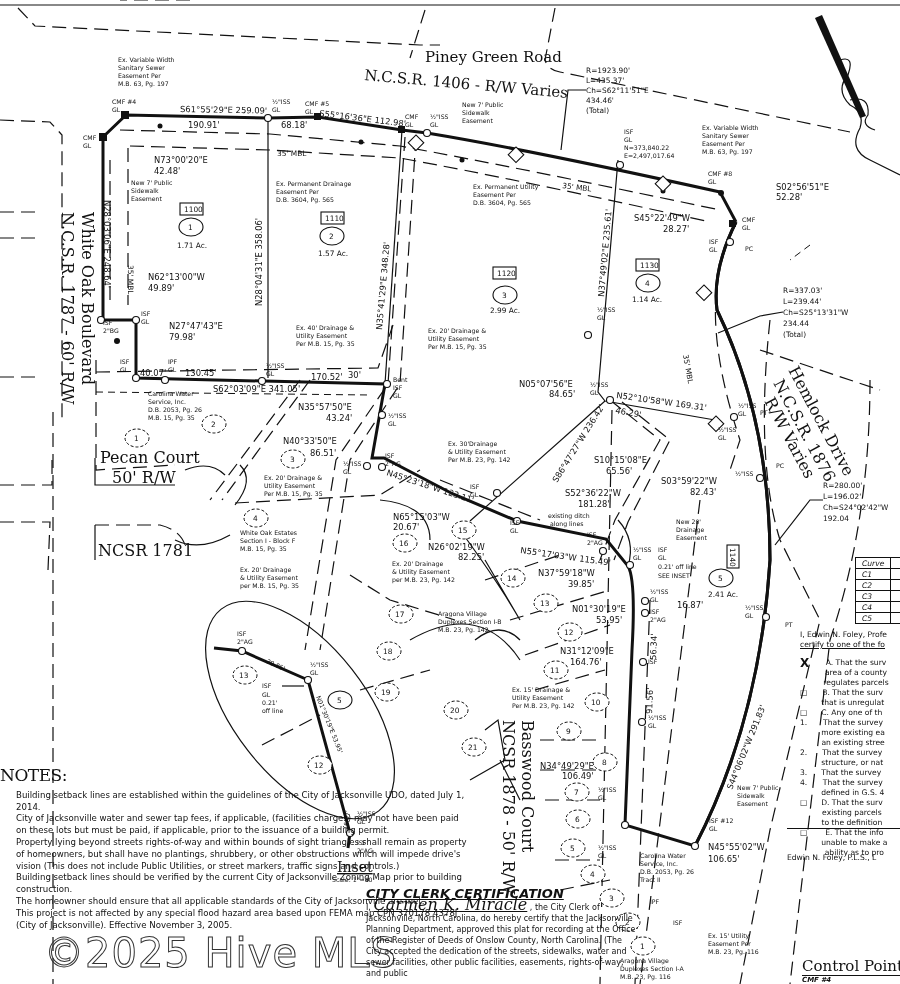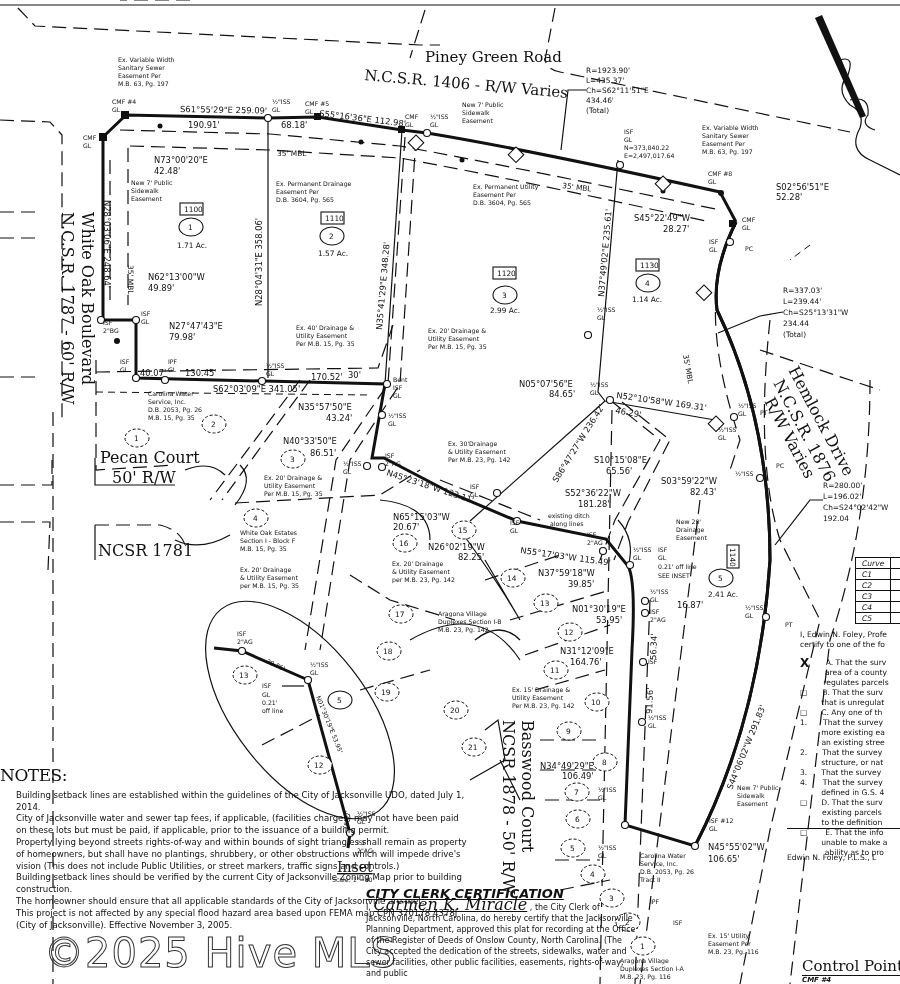--- a/index.html
+++ b/index.html
@@ -604,21 +604,21 @@
       </tr>
   <tr>
         <td>C5</td>
         <td></td>
       </tr>
 </tbody>
   </table>
 
 <div class="cert" style="left:800px;top:630px;">
   <div>I, Edwin N. Foley, Profe</div>
-  <div style="margin-bottom:8px;">certify to one of the fo</div>
+  <div style="margin-bottom:8px;text-decoration:underline;">certify to one of the fo</div>
   <div class="row">
       <span class="mk" style="font-weight:bold;font-size:12px;">X</span>
       <div>
         <div>A. That the surv</div>
         <div>area of a county</div>
         <div>regulates parcels</div>
       </div>
     </div>
   <div class="row">
       <span class="mk">□</span>

